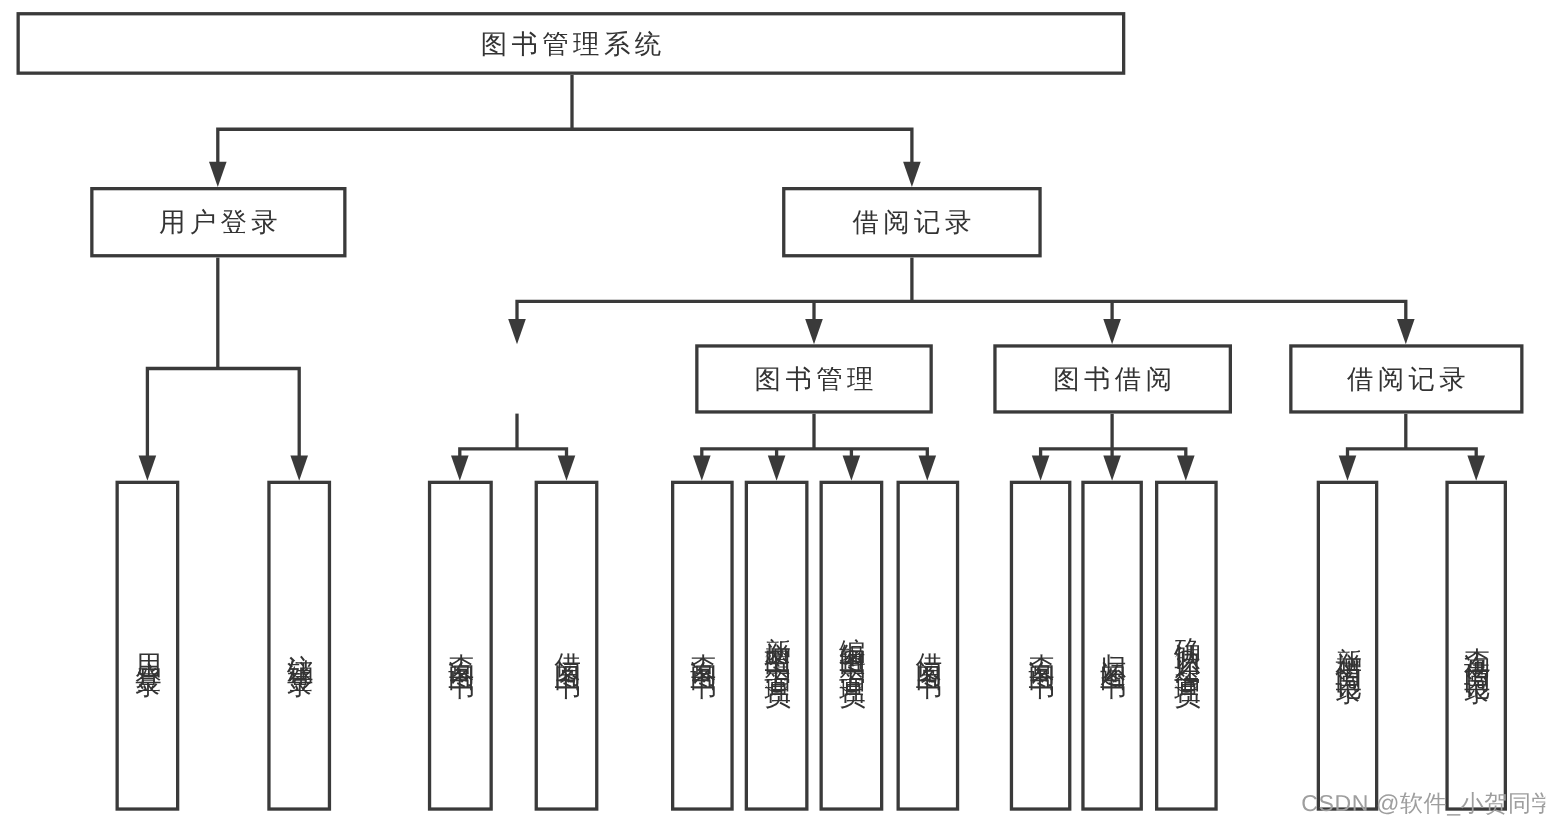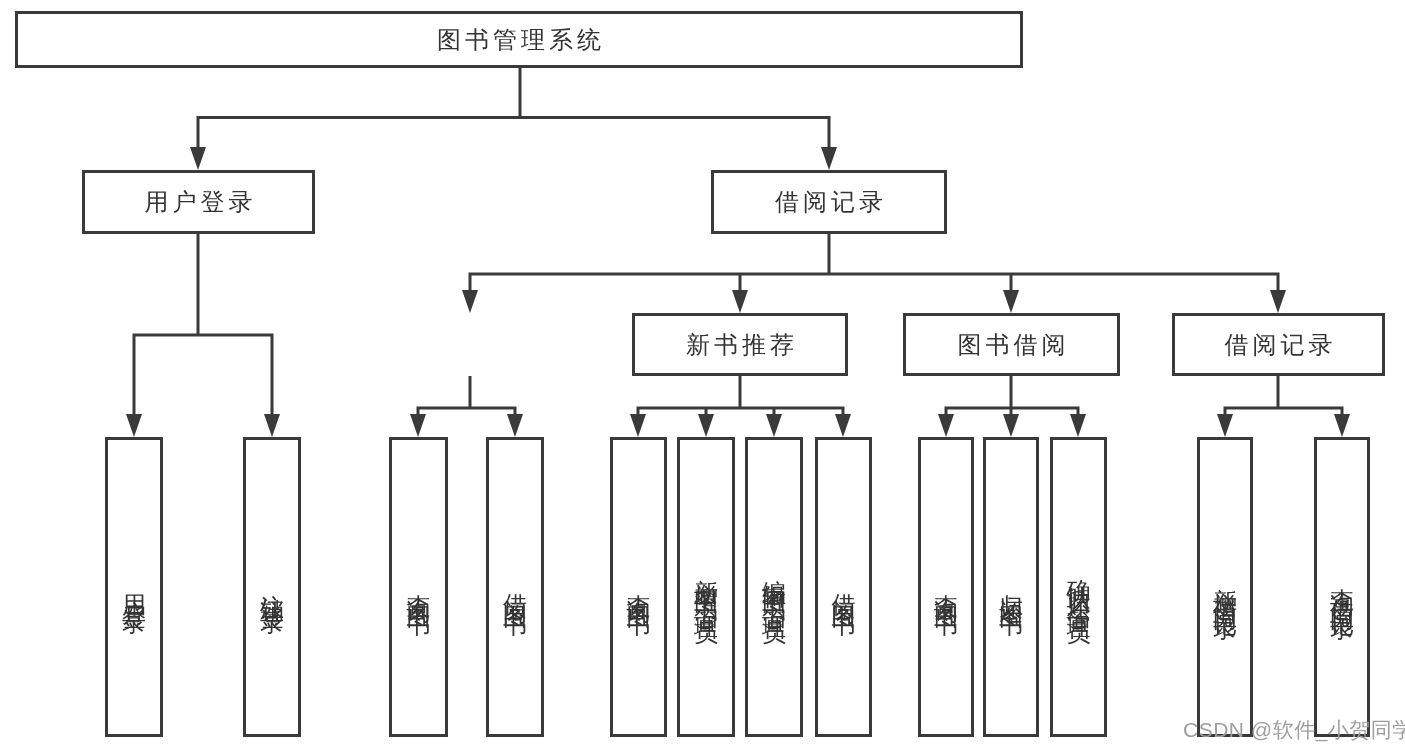--- a/index.html
+++ b/index.html
@@ -132,21 +132,21 @@
   </div>
 
   <div class="node h-node n-user-login">
     <span>用户登录</span>
   </div>
   <div class="node h-node n-book-mgmt">
     <span>借阅记录</span>
   </div>
 
   <div class="node h-node lvl2 n-borrowing">
-    <span>新书推荐</span>
+    <span>图书管理</span>
   </div>
   <div class="node h-node lvl2 n-current">
     <span>图书借阅</span>
   </div>
   <div class="node h-node lvl2 n-records">
     <span>借阅记录</span>
   </div>
 
   <div class="node leaf lf1">
     <span>用户登录</span>

